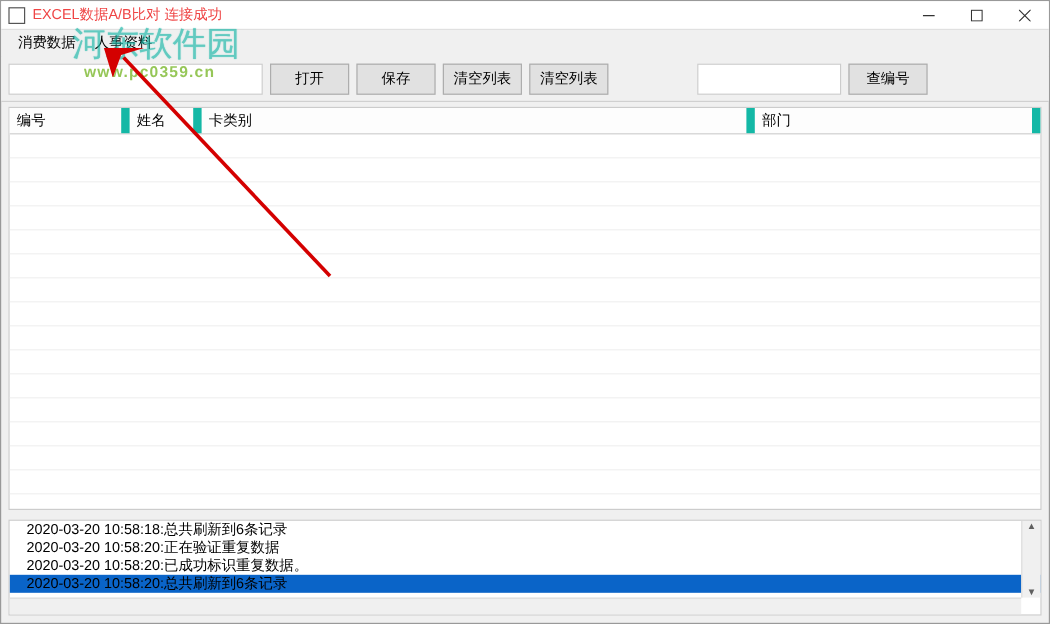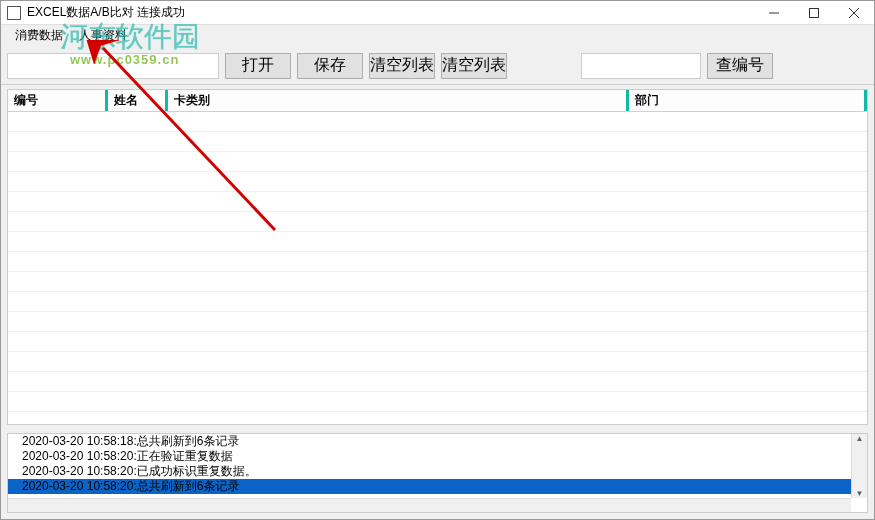--- a/index.html
+++ b/index.html
@@ -2,37 +2,37 @@
 <html><head>
 <meta charset="utf-8">
 <style>
 * { box-sizing: border-box; margin: 0; padding: 0; font-family: "Microsoft YaHei", "SimSun", sans-serif; }
 body { background: #fff; width: 875px; height: 520px; overflow: hidden; position: relative; }
 
 .window { width: 875px; height: 520px; border: 1px solid #999; display: flex; flex-direction: column; background: #f0f0f0; }
 
 .titlebar { height: 24px; background: #fff; display: flex; align-items: center; padding-left: 6px; border-bottom: 1px solid #e0e0e0; }
 .titlebar .icon { width: 14px; height: 14px; border: 1px solid #555; margin-right: 6px; }
-.titlebar .title { font-size: 12px; flex: 1; color: #000000; }
+.titlebar .title { font-size: 12px; flex: 1; color: #ef4444; }
 .winbtns { display: flex; height: 100%; }
 .winbtn { width: 40px; display: flex; align-items: center; justify-content: center; font-size: 12px; cursor: default; }
 .winbtn svg { width: 10px; height: 10px; stroke: #333; stroke-width: 1; fill: none; }
 
 .menubar { height: 22px; background: #f0f0f0; display: flex; align-items: flex-start; padding-left: 6px; font-size: 12px; }
 .menubar .menuitem { padding: 2px 8px; cursor: default; }
 
 .toolbar { height: 38px; background: #f0f0f0; display: flex; align-items: center; padding: 4px 6px; gap: 6px; border-bottom: 1px solid #d0d0d0; }
 .toolbar .blank { width: 212px; height: 26px; background: #fff; border: 1px solid #ccc; }
-.toolbar .btn { width: 66px; height: 26px; background: #e1e1e1; border: 1px solid #adadad; font-size: 16px; display: flex; align-items: center; justify-content: center; cursor: default; }
+.toolbar .btn { width: 66px; height: 26px; background: #e1e1e1; border: 1px solid #adadad; font-size: 12px; display: flex; align-items: center; justify-content: center; cursor: default; }
 .toolbar .gap { width: 62px; }
 .toolbar .search { width: 120px; height: 26px; background: #fff; border: 1px solid #ccc; font-size: 12px; padding: 0 4px; }
 
 .grid { flex: 1; margin: 4px 6px; background: #fff; border: 1px solid #ccc; display: flex; flex-direction: column; min-height: 0; }
 .grid-header { height: 22px; display: flex; border-bottom: 1px solid #d0d0d0; background: #fdfdfd; font-size: 12px; align-items: center; }
-.grid-header .col { padding-left: 6px; border-right: 3px solid #14b8a6; height: 100%; display: flex; align-items: center; font-weight: bold; }
+.grid-header .col { padding-left: 6px; border-right: 7px solid #14b8a6; height: 100%; display: flex; align-items: center; }
 .col.c1 { width: 100px; }
 .col.c2 { width: 60px; }
 .col.c3 { width: 238px; }
 .col.c4 { flex: 1; }
 .grid-body { flex: 1; overflow: hidden; }
 .grid-row { height: 20px; border-bottom: 1px solid #f0f0f0; }
 
 .log { height: 80px; margin: 4px 6px 6px 6px; background: #fff; border: 1px solid #ccc; font-family: "SimSun", monospace; font-size: 12px; overflow: hidden; position: relative; }
 .log-line { padding: 0 14px; white-space: nowrap; line-height: 15px; }
 .log-line.sel { background: #0a64c8; color: #000000; }

